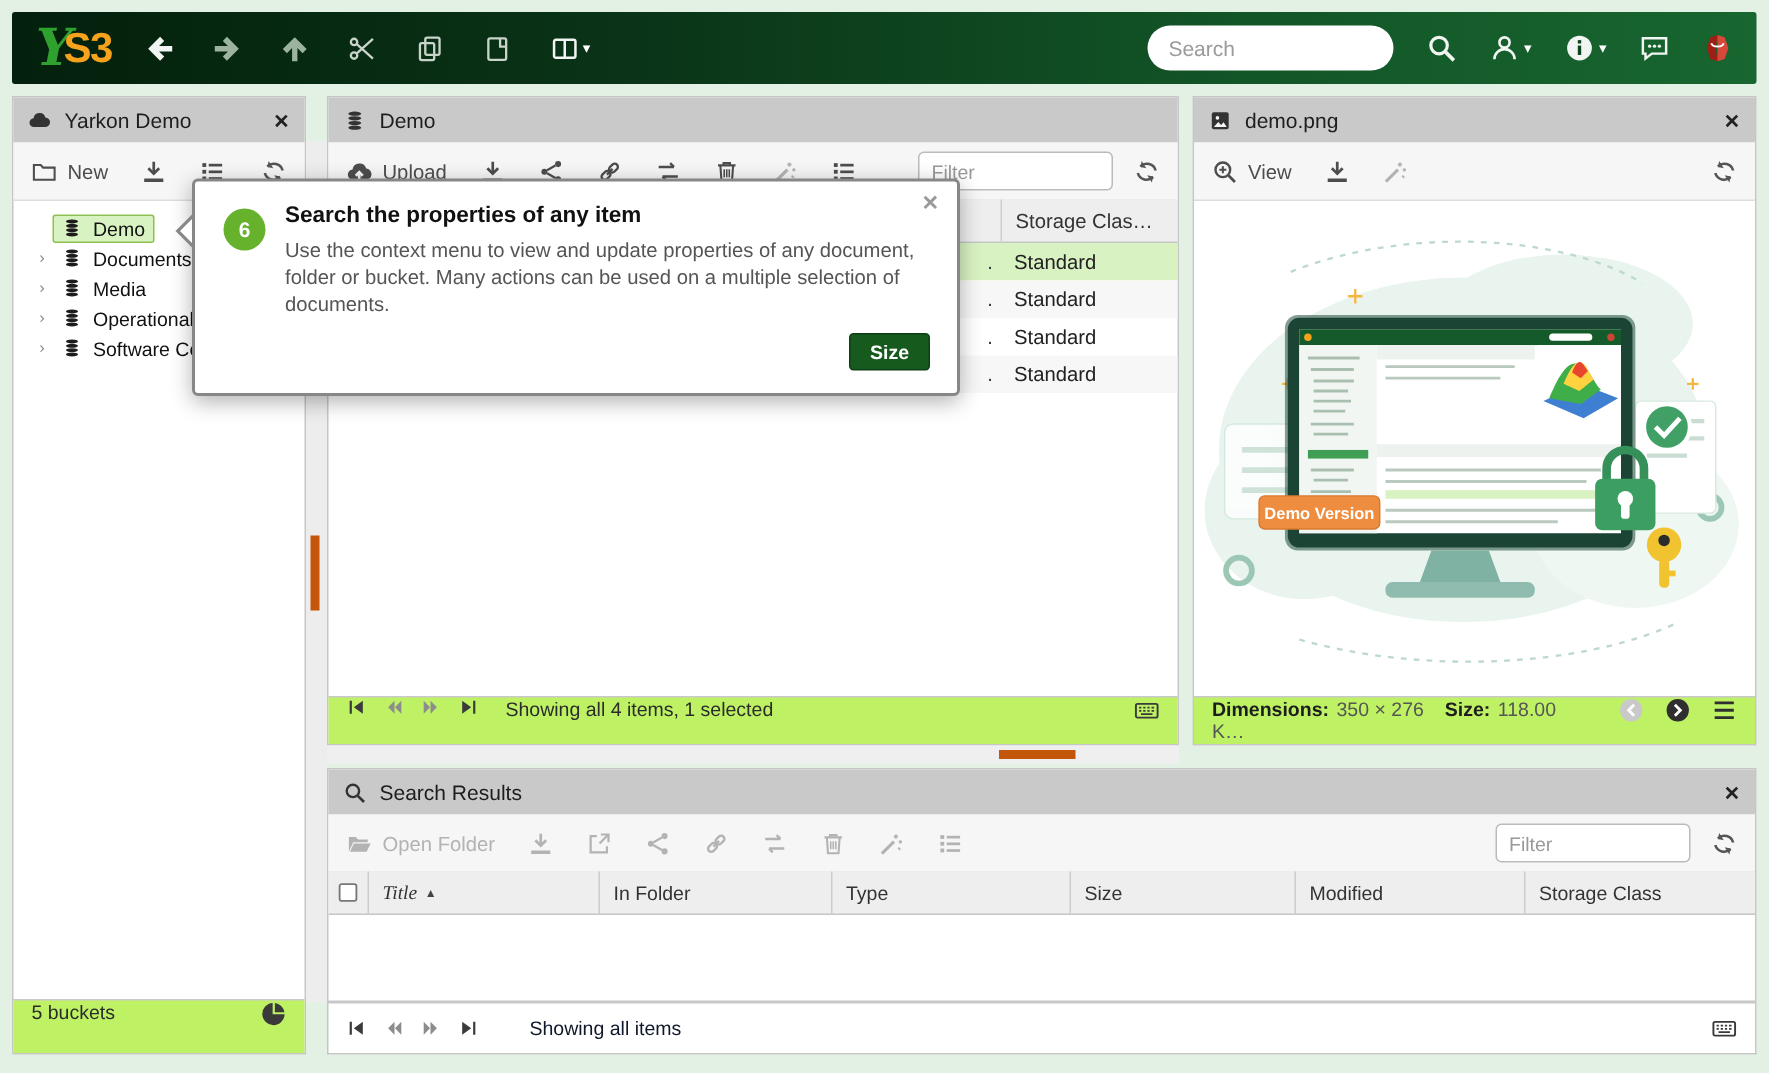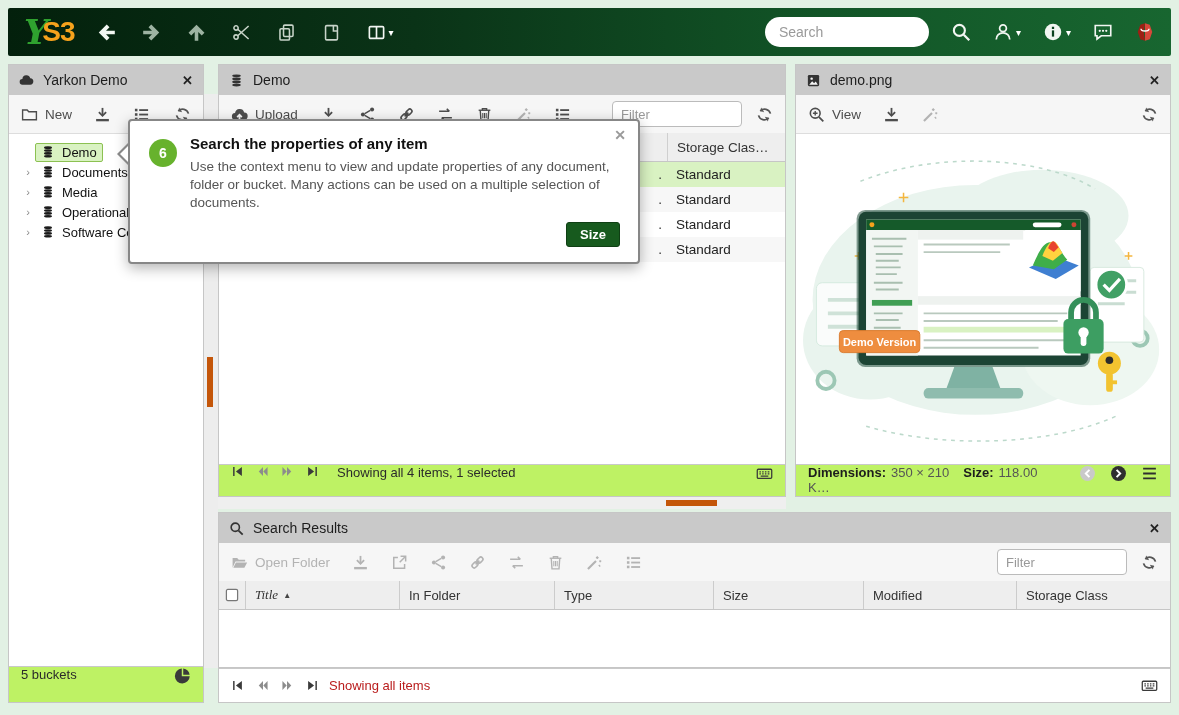--- a/index.html
+++ b/index.html
@@ -597,21 +597,21 @@
         <circle cx="320" cy="231" r="4" fill="#2b2b2b"></circle>
         <rect x="316.6" y="244" width="7" height="20" rx="3" fill="#f2c330"></rect>
         <rect x="321" y="252" width="7" height="4" fill="#f2c330"></rect>
 
         <rect x="38" y="200" width="84" height="23" rx="4" fill="#ee8d3f" stroke="#d97a2e"></rect>
         <text x="80" y="216" text-anchor="middle" font-size="11.5" font-weight="bold" fill="#ffffff" font-family="Liberation Sans, sans-serif">Demo Version</text>
       </svg>
     </div>
     <div class="pfoot" style="height:31px;">
       <span>
-        <span class="dim-label">Dimensions:</span><span class="dim-value">350 × 210</span><span class="dim-label">Size:</span><span class="dim-value">118.00 K…</span>
+        <span class="dim-label">Dimensions:</span><span class="dim-value">350 × 276</span><span class="dim-label">Size:</span><span class="dim-value">118.00 K…</span>
       </span>
       <span class="foot-right" id="pp-foot-icons">
           <span style="display:flex;color:#c9c9c9;">
             <svg class="ic " viewBox="0 0 16 16">
               <circle cx="8" cy="8" r="7" fill="currentColor"></circle>
               <path d="M9.8 4.6L6.4 8l3.4 3.4" fill="none" stroke="#fff" stroke-width="1.8"></path>
             </svg>
           </span>
           <span style="display:flex;color:#2f2f2f;">
             <svg class="ic " viewBox="0 0 16 16">
@@ -743,21 +743,21 @@
         <span class="scol" style="width:153px;">
           <span>Modified</span>
         </span>
         <span class="scol" style="flex:1;">
           <span>Storage Class</span>
         </span>
       </div>
   </div>
 
   <div class="panel" style="left:218px;top:668px;width:953px;height:35px;border-top:1px solid #c9c9c9;">
-    <div style="display:flex;align-items:center;height:100%;padding:0 12px;font-size:13px;color:#b91c1c;gap:2px;">
+    <div style="display:flex;align-items:center;height:100%;padding:0 12px;font-size:13px;color:#0f172a;gap:26px;">
       <span class="pag" id="sp-pag">
           <svg class="ic pg dark" viewBox="0 0 16 16">
             <path d="M2.6 2.6h1.8v10.8H2.6z" fill="currentColor"></path>
             <path d="M13.4 2.6L6 8l7.4 5.4z" fill="currentColor"></path>
           </svg>
           <svg class="ic pg" viewBox="0 0 16 16">
             <path d="M8.6 2.6L3.4 8l5.2 5.4z" fill="currentColor"></path>
             <path d="M14.2 2.6L9 8l5.2 5.4z" fill="currentColor"></path>
           </svg>
           <svg class="ic pg" viewBox="0 0 16 16">

